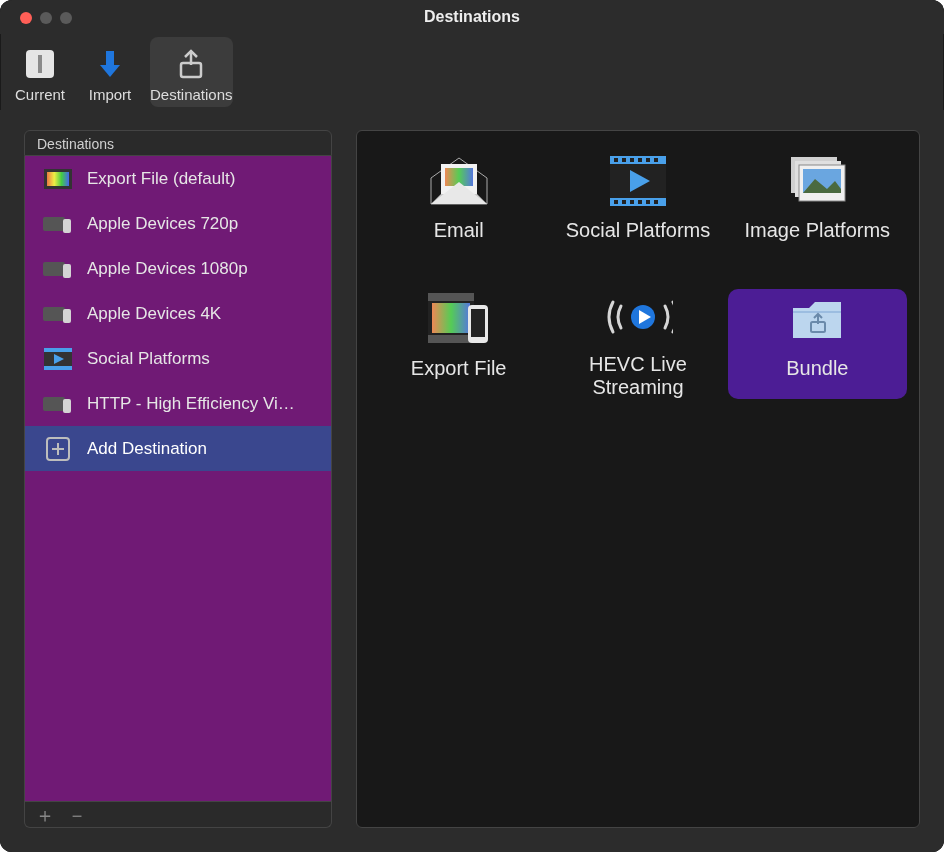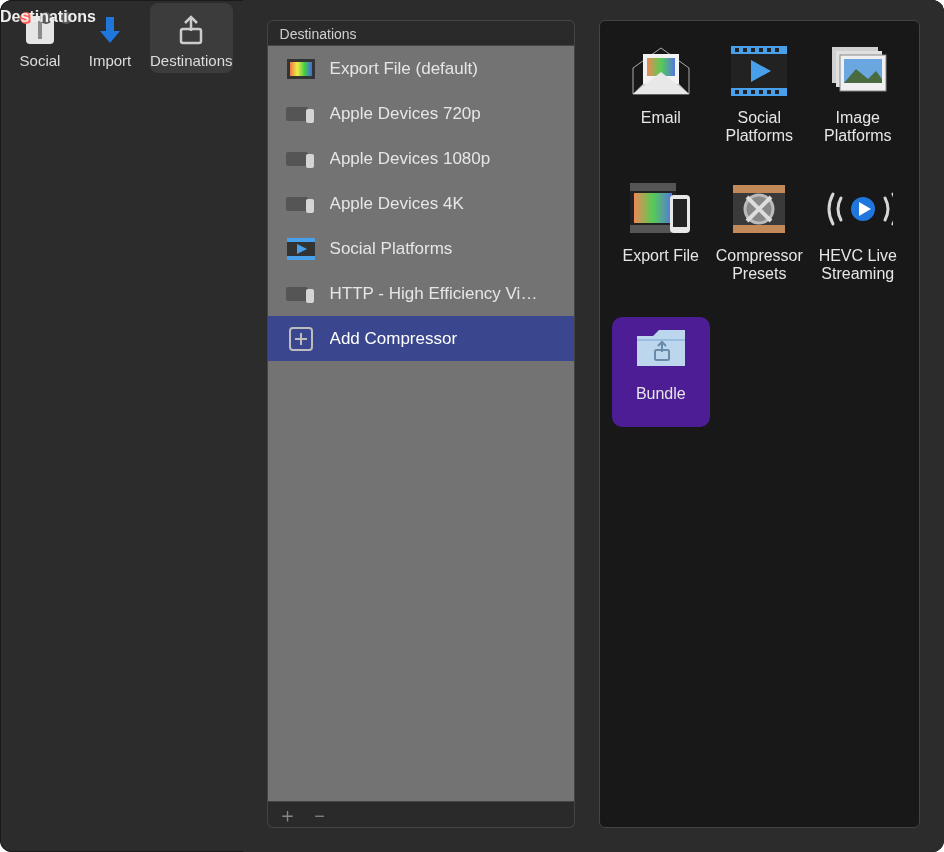--- a/index.html
+++ b/index.html
@@ -12,21 +12,21 @@
     height: 852px;
     overflow: hidden;
   }
   .window {
     width: 944px;
     height: 852px;
     background: #2c2c2c;
     border-radius: 12px;
     overflow: hidden;
     display: flex;
-    flex-direction: row;
+    flex-direction: column;
     box-shadow: inset 0 0 0 1px #1a1a1a;
   }
   
   .titlebar {
     height: 34px;
     display: flex;
     align-items: center;
     position: relative;
     flex-shrink: 0;
     background: #2c2c2c;
@@ -107,21 +107,21 @@
     color: #d0d0d0;
     border: 1px solid #444;
     background: #2a2a2a;
     border-top-left-radius: 6px;
     border-top-right-radius: 6px;
   }
   .sb-list {
     flex: 1 1 auto;
     border: 1px solid #444;
     border-top: none;
-    background: #737373;
+    background: #701a75;
     overflow: auto;
   }
   .sb-item {
     height: 45px;
     display: flex;
     align-items: center;
     gap: 14px;
     padding: 0 18px;
     cursor: default;
     color: #e6e6e6;
@@ -180,21 +180,21 @@
     justify-content: flex-start;
     height: 110px;
     cursor: default;
     border-radius: 10px;
   }
   .cell.selected {
     background: #4c1d95;
   }
   .cell .cell-label {
     margin-top: 8px;
-    font-size: 16px;
+    font-size: 20px;
     color: #e6e6e6;
     text-align: center;
   }
   .cell-icon {
     width: 70px; height: 60px;
     display: flex; align-items: center; justify-content: center;
   }
   
   svg { display: block; }
 </style>
@@ -214,21 +214,21 @@
 
   <div class="toolbar">
 
     <div class="toolbar-item">
       <div class="tool-icon">
         <svg width="34" height="34">
             <rect x="3" y="3" width="28" height="28" rx="4" fill="#e5e5e5"></rect>
             <rect x="15" y="8" width="4" height="18" fill="#8a8a8a"></rect>
           </svg>
       </div>
-      <div class="tool-label">Social</div>
+      <div class="tool-label">Current</div>
     </div>
 
 
 
     <div class="toolbar-item">
       <div class="tool-icon">
         <svg width="34" height="34">
             <rect x="13" y="4" width="8" height="14" fill="#1f76dd"></rect>
             <polygon points="7,18 27,18 17,30" fill="#1f76dd"></polygon>
           </svg>
@@ -326,21 +326,21 @@
         </div>
 
         <div class="sb-item selected">
           <div class="sb-item-icon">
             <svg width="24" height="24">
                 <rect x="1" y="1" width="22" height="22" rx="3" fill="none" stroke="#bdbdbd" stroke-width="2"></rect>
                 <line x1="12" y1="6" x2="12" y2="18" stroke="#bdbdbd" stroke-width="2"></line>
                 <line x1="6" y1="12" x2="18" y2="12" stroke="#bdbdbd" stroke-width="2"></line>
               </svg>
           </div>
-          <span class="label">Add Compressor</span>
+          <span class="label">Add Destination</span>
         </div>
 
       </div>
       <div class="sb-footer">
         <span>＋</span>
         <span>－</span>
       </div>
     </div>
 
     <div class="detail">
@@ -420,34 +420,20 @@
                     <stop offset="100%" stop-color="#57d"></stop>
                   </linearGradient>
                 </defs>
                 <rect x="42" y="14" width="20" height="38" rx="4" fill="#e8e8e8"></rect>
                 <rect x="45" y="18" width="14" height="28" fill="#222"></rect>
               </svg>
           </div>
           <div class="cell-label">Export File</div>
         </div>
 
-        <div class="cell">
-          <div class="cell-icon">
-            <svg width="60" height="52">
-                <rect x="4" y="2" width="52" height="48" fill="#3a3a3a"></rect>
-                <rect x="4" y="2" width="52" height="8" fill="#c28a5a"></rect>
-                <rect x="4" y="42" width="52" height="8" fill="#c28a5a"></rect>
-                <circle cx="30" cy="26" r="14" fill="#888"></circle>
-                <circle cx="30" cy="26" r="14" fill="none" stroke="#bbb" stroke-width="3"></circle>
-                <line x1="18" y1="14" x2="42" y2="38" stroke="#ddd" stroke-width="4"></line>
-                <line x1="42" y1="14" x2="18" y2="38" stroke="#ddd" stroke-width="4"></line>
-              </svg>
-          </div>
-          <div class="cell-label">Compressor Presets</div>
-        </div>
 
         <div class="cell">
           <div class="cell-icon">
             <svg width="80" height="50">
                 <g fill="none" stroke="#d6d6d6" stroke-width="3" stroke-linecap="round">
                   <path d="M10,10 Q2,25 10,40"></path>
                   <path d="M18,14 Q12,25 18,36"></path>
                   <path d="M70,10 Q78,25 70,40"></path>
                   <path d="M62,14 Q68,25 62,36"></path>
                 </g>

